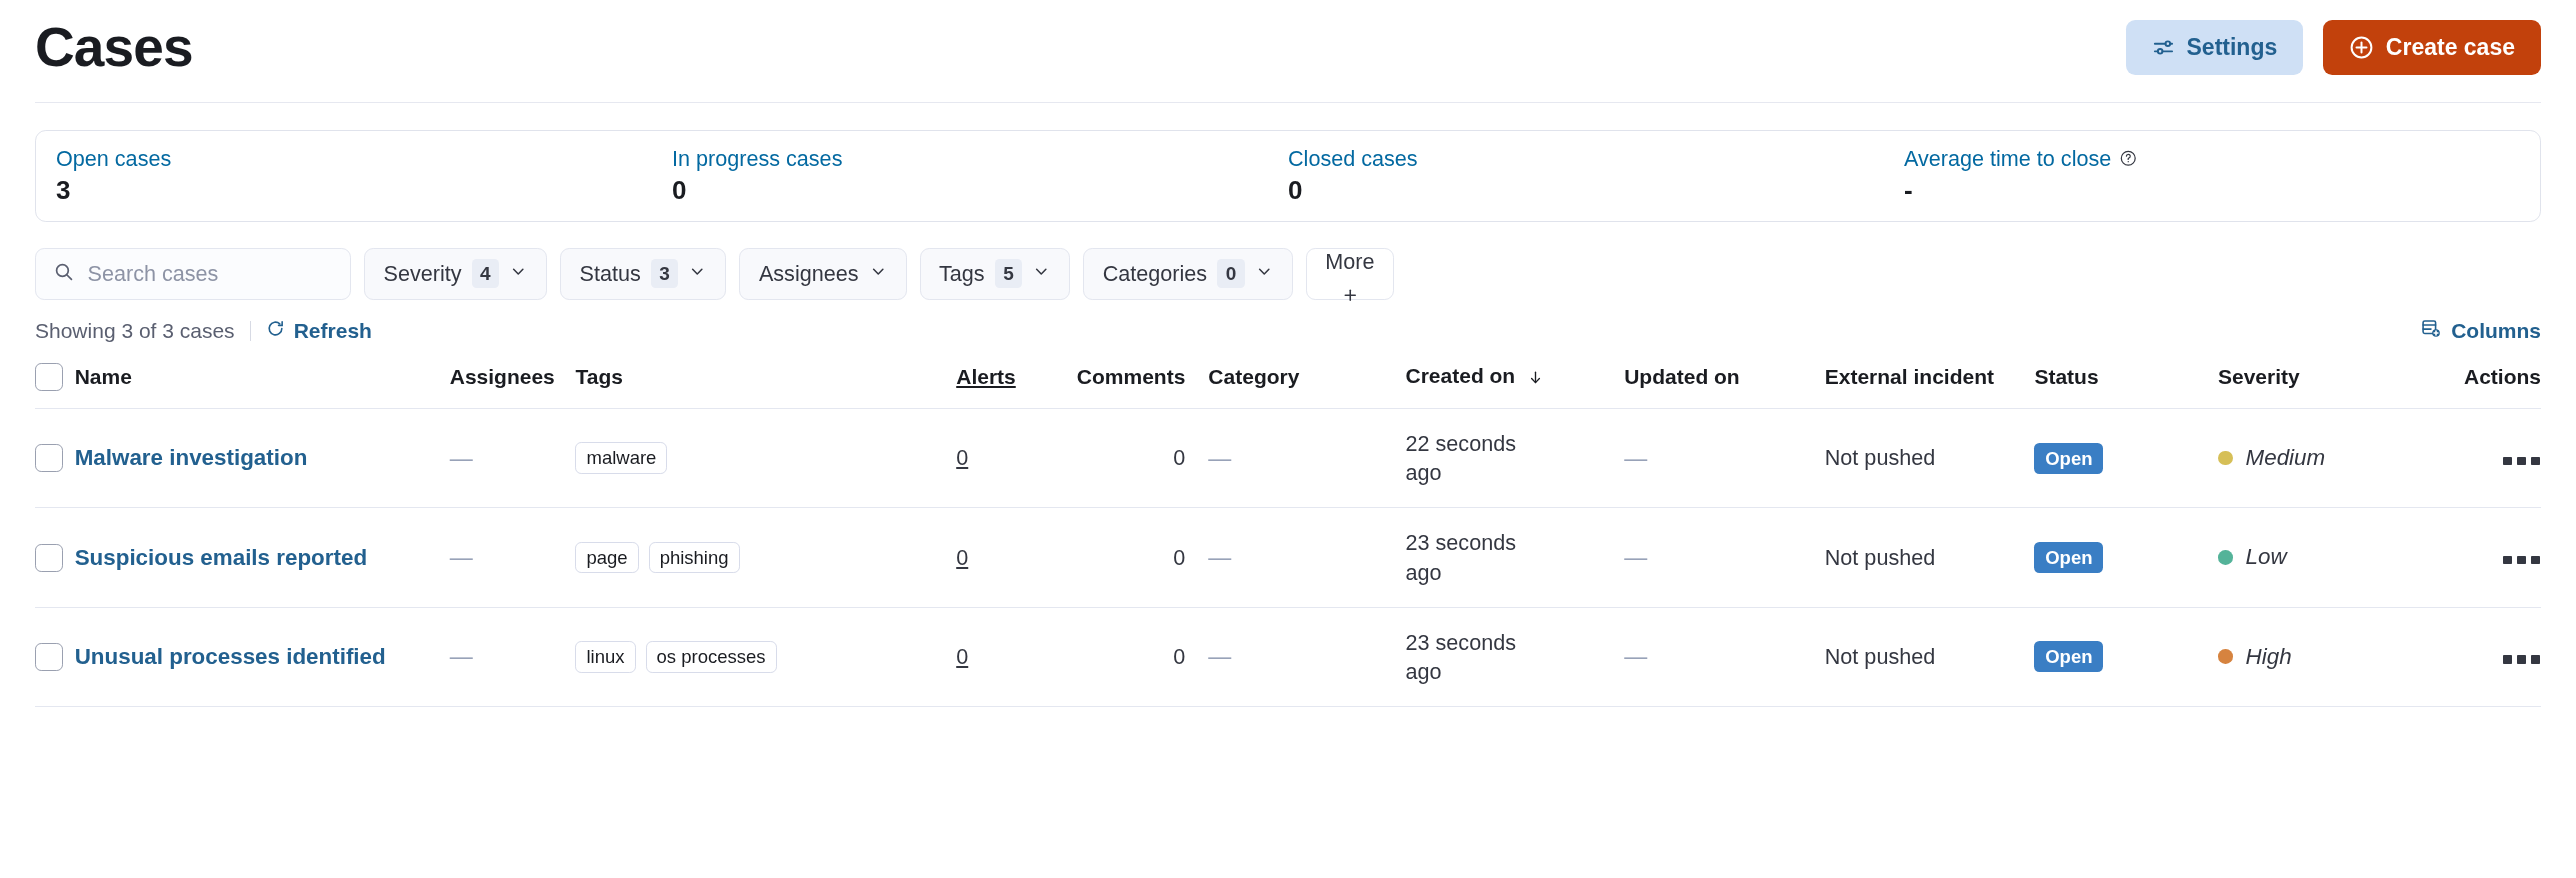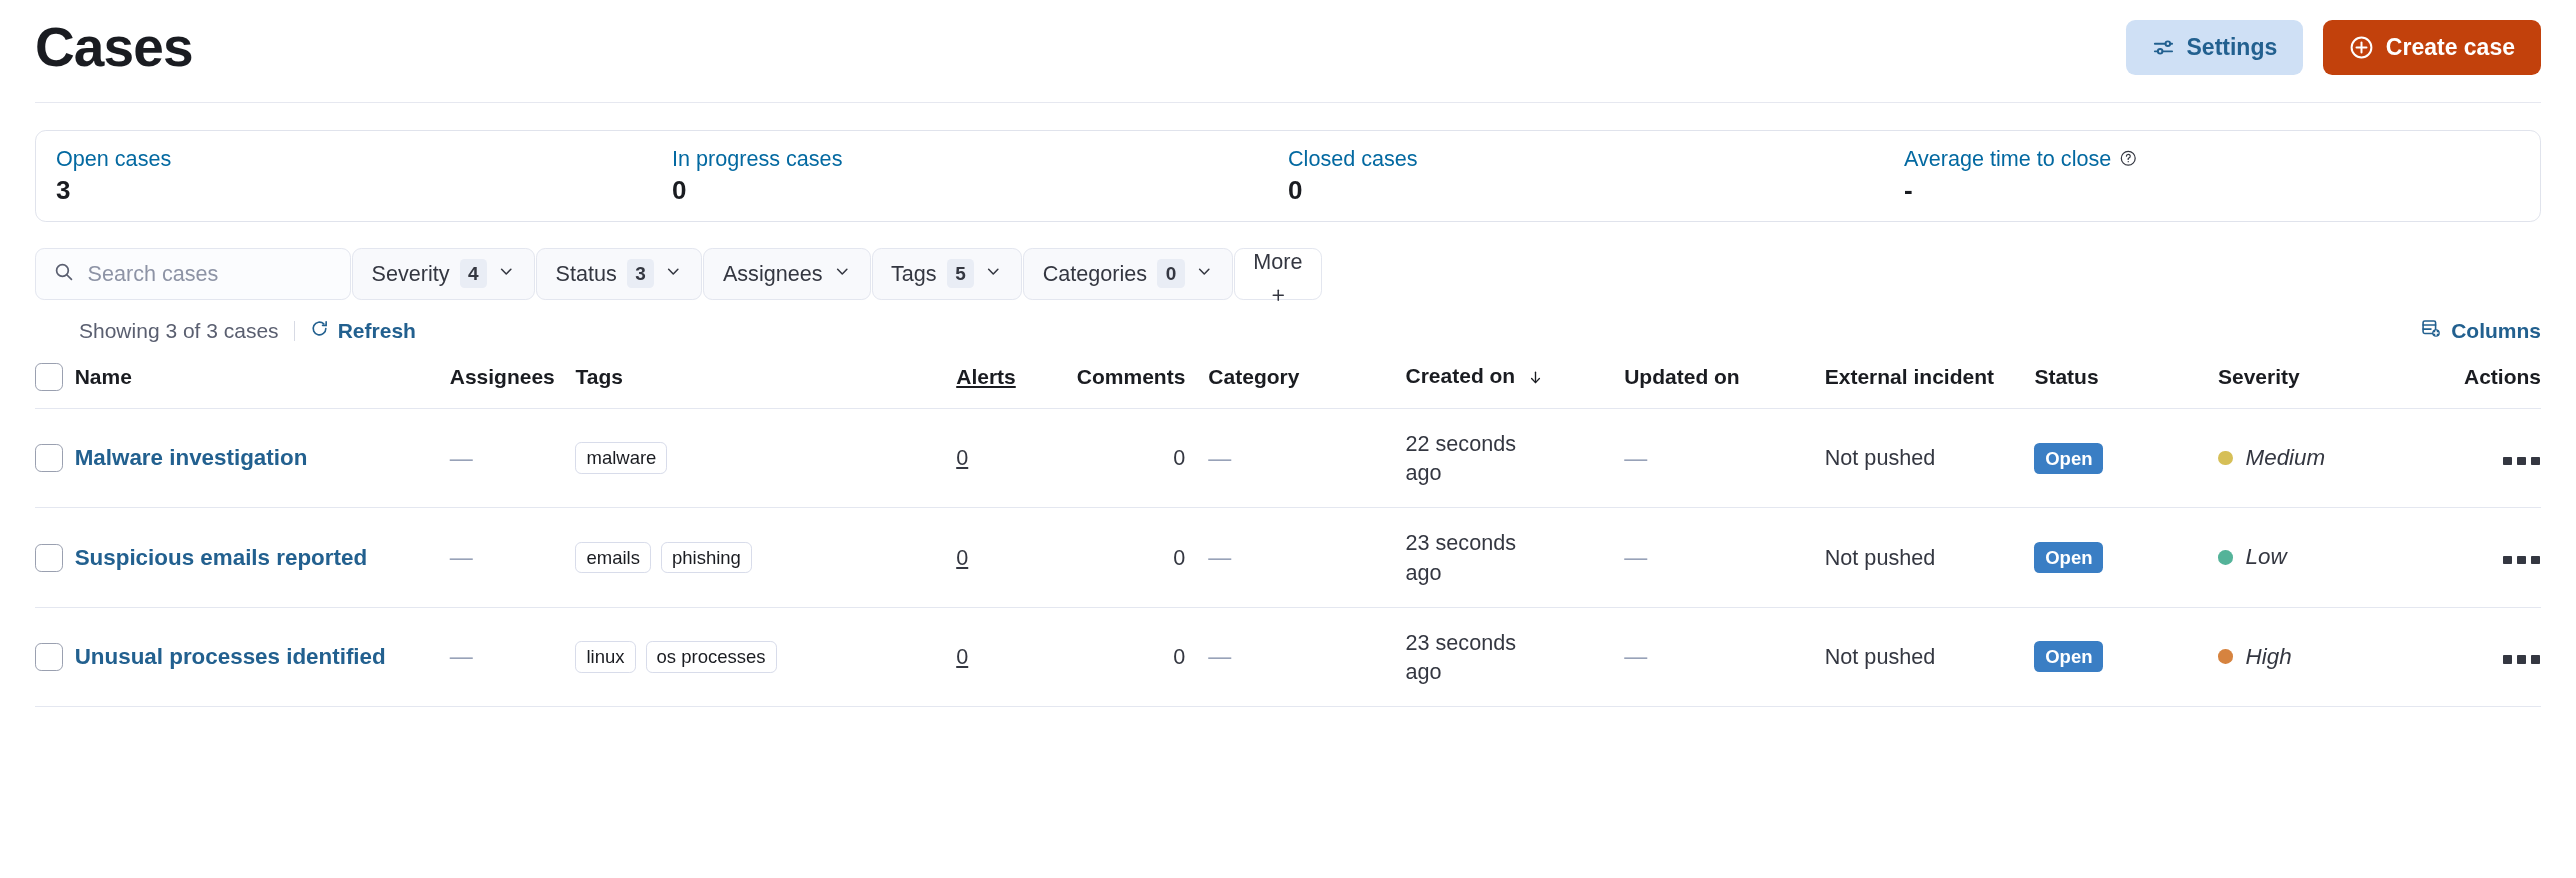--- a/index.html
+++ b/index.html
@@ -54,21 +54,21 @@
     margin-top: 7px; line-height: 1.05;
   }
   .q-icon {
     display: inline-flex; align-items: center; justify-content: center;
     width: 18.5px; height: 18.5px;
   }
 
   
   .filter-bar {
     margin-top: 26px;
-    display: flex; align-items: center; gap: 1px;
+    display: flex; align-items: center; gap: 13px;
   }
   .search-box {
     width: 316px; height: 52px;
     border: 0.8px solid #e3e6ef; border-radius: 9.2px;
     background: #fbfcfe;
     display: flex; align-items: center; gap: 13px;
     padding: 0 17px;
   }
   .search-input {
     border: none; outline: none; background: transparent;
@@ -90,21 +90,21 @@
     border-radius: 4.6px; padding: 2.3px 8.5px;
     font-size: 19px; font-weight: 700; line-height: 1.25;
   }
 
   
   .meta-row {
     margin-top: 17px;
     display: flex; align-items: center; justify-content: space-between;
     height: 28px;
   }
-  .meta-left { display: flex; align-items: center; gap: 15.4px; margin-left: 44px; }
+  .meta-left { display: flex; align-items: center; gap: 15.4px; }
   .showing-text { font-size: 21px; color: #5a5f70; }
   .meta-sep { width: 0.8px; height: 20px; background: #d7dae4; }
   .refresh-link {
     display: inline-flex; align-items: center; gap: 8.5px;
     color: #22608f; font-size: 21px; font-weight: 700; cursor: pointer;
   }
   .columns-link {
     display: inline-flex; align-items: center; gap: 10px;
     color: #22608f; font-size: 21px; font-weight: 700; cursor: pointer;
   }
@@ -429,21 +429,21 @@
           <span class="cbox"></span>
         </td>
         <td class="col-name">
           <a class="case-link">Suspicious emails reported</a>
         </td>
         <td class="col-assign">
           <span class="dash">—</span>
         </td>
         <td class="col-tags">
           <span class="tag-list">
-            <span class="tag">emails</span>
+            <span class="tag">page</span>
             <span class="tag">phishing</span>
           </span>
         </td>
         <td class="col-alerts">0</td>
         <td class="col-comm">0</td>
         <td class="col-cat">
           <span class="dash">—</span>
         </td>
         <td class="col-created">
           <div class="created-cell">23 seconds ago</div>

